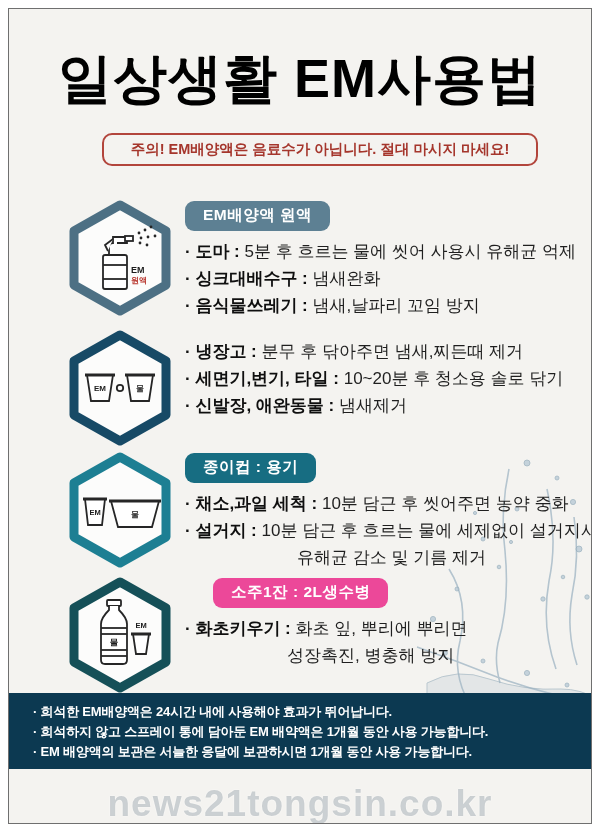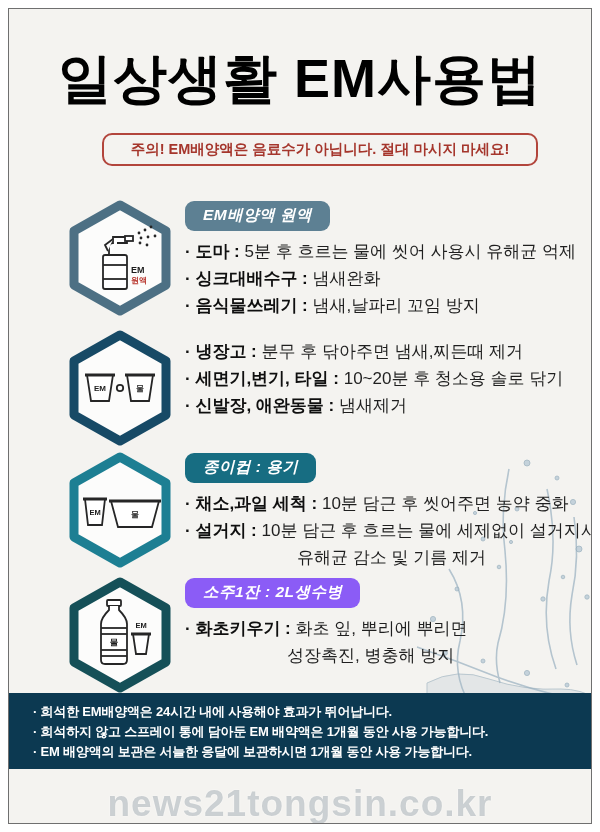--- a/index.html
+++ b/index.html
@@ -26,26 +26,26 @@
   
   .section{position:absolute;left:56px;width:512px;}
   .sec1{top:188px;}
   .sec2{top:318px;}
   .sec3{top:440px;}
   .sec4{top:565px;}
   .hexwrap{position:absolute;left:2px;top:2px;width:106px;height:118px;}
   .content{margin-left:120px;padding-top:4px;}
   .badge{
     display:inline-block;color:#ffffff;font-weight:700;font-size:15.5px;
-    padding:4px 18px 5px 18px;border-radius:9px;letter-spacing:0.5px;white-space:nowrap;font-style:italic;
+    padding:4px 18px 5px 18px;border-radius:9px;letter-spacing:0.5px;white-space:nowrap;
   }
   .sec1 .badge{background:#5d8093;}
   .sec2 .badge{background:#14374d;}
   .sec3 .badge{background:#176d82;}
-  .sec4 .badge{background:#8b5cf6;}
+  .sec4 .badge{background:#ec4899;margin-left:28px;}
   .items{margin-top:7px;}
   .item{font-size:17px;line-height:27px;color:#222222;}
   .item .l1{white-space:nowrap;}
   .item .l1::before{content:"\B7\00A0";font-weight:800;color:#111111;}
   .term{font-weight:800;color:#0f0f0f;}
   .sep{font-weight:800;color:#0f0f0f;}
   .desc{font-weight:400;color:#1f1f1f;}
   .desc2{font-weight:400;color:#1f1f1f;white-space:nowrap;}
   .desc2:empty{display:none;}
   .sec3 .desc2{margin-left:112px;}

